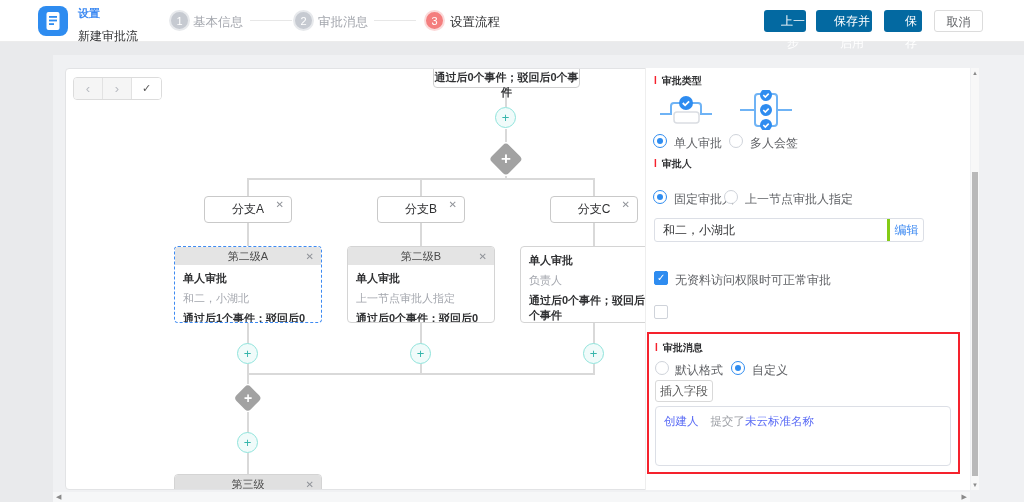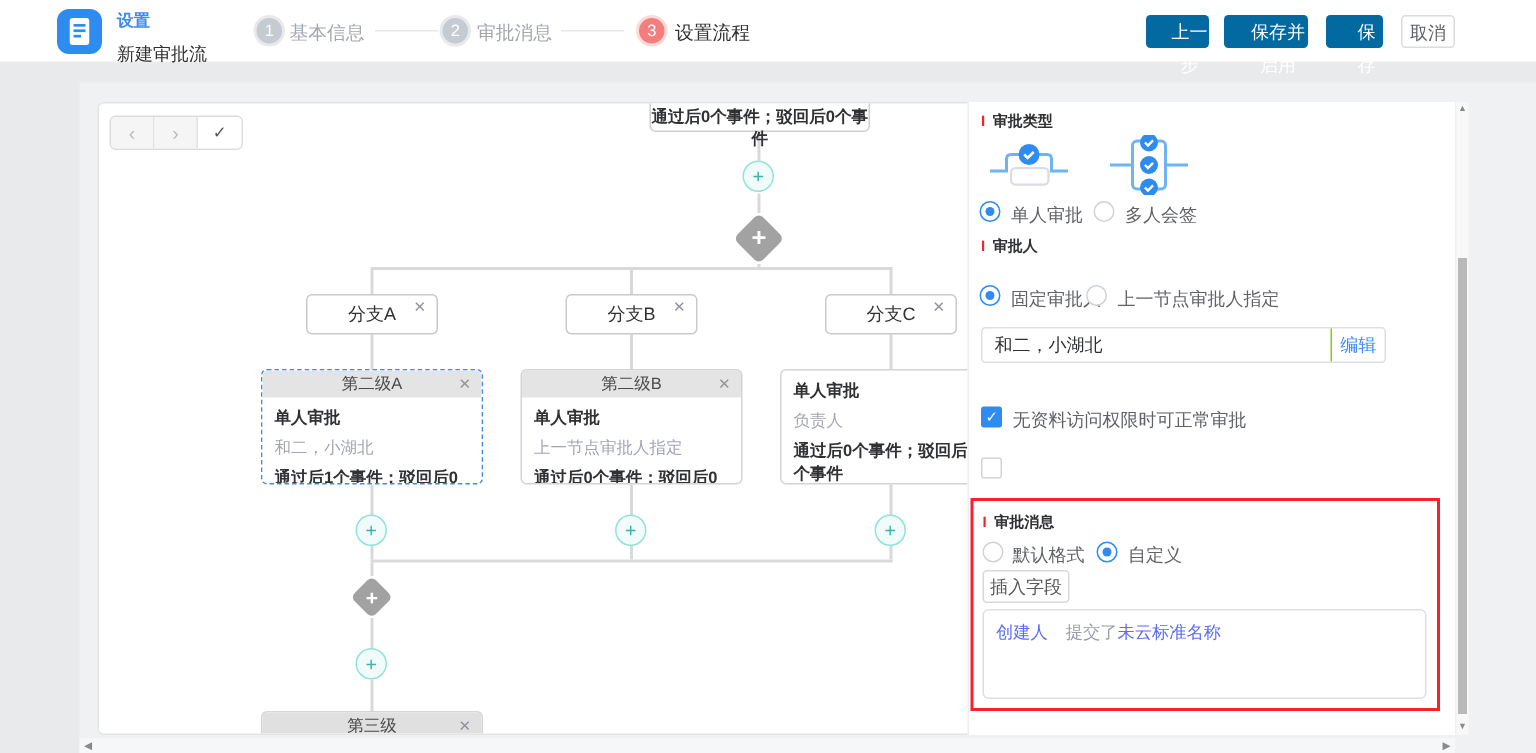--- a/index.html
+++ b/index.html
@@ -80,21 +80,21 @@
   .radio { position:absolute; width:14px; height:14px; border-radius:50%; background:#fff;
     border:1px solid #cfd3da; cursor:pointer; }
   .radio.sel { border:1px solid #2e8cf0; }
   .radio.sel::after { content:""; position:absolute; left:3px; top:3px; width:6px; height:6px;
     border-radius:50%; background:#2e8cf0; }
   .opt-label { position:absolute; font-size:12px; color:#606266; cursor:pointer; }
 
   .approver-input { position:absolute; left:8px; top:150px; width:270px; height:24px;
     border:1px solid #dcdfe6; border-radius:3px; background:#fff; display:flex; align-items:center; }
   .approver-value { flex:1; font-size:12px; color:#303133; padding-left:8px; }
-  .edit-btn { width:36px; height:100%; border-left:1px solid #84cc16; color:#3d8af2; font-size:12px;
+  .edit-btn { width:36px; height:100%; border-left:3px solid #84cc16; color:#3d8af2; font-size:12px;
     display:flex; align-items:center; justify-content:center; cursor:pointer; }
 
   .cb { position:absolute; left:8px; width:14px; height:14px; border-radius:2px; background:#fff;
     border:1px solid #cfd3da; cursor:pointer; }
   .cb.checked { background:#2e8cf0; border-color:#2e8cf0; }
   .cb.checked::after { content:"✓"; position:absolute; left:2px; top:0px; color:#fff; font-size:10px; }
   .cb-label { position:absolute; left:29px; font-size:12px; color:#606266; }
 
   .redbox { position:absolute; left:1px; top:264px; width:313px; height:142px;
     border:2px solid #f5222d; background:#fff; }
@@ -132,21 +132,21 @@
   <div class="step-line" style="left:250px"></div>
   <div class="step-circle gray" style="left:293px">2</div>
   <div class="step-label" style="left:318px">审批消息</div>
   <div class="step-line" style="left:374px"></div>
   <div class="step-circle active" style="left:424px">3</div>
   <div class="step-label active" style="left:450px">设置流程</div>
 
   <div class="hbtn primary" style="left:764px;width:42px">上一步</div>
   <div class="hbtn primary" style="left:816px;width:56px">保存并启用</div>
   <div class="hbtn primary" style="left:884px;width:38px">保存</div>
-  <div class="hbtn plain" style="left:934px;width:36px">取消</div>
+  <div class="hbtn plain" style="left:934px;width:49px">取消</div>
 </div>
 
 <div class="workspace"></div>
 
 <div class="canvas">
 
   <div class="nav-group">
     <div class="nav-btn dim">
         <span>‹</span>
       </div>

